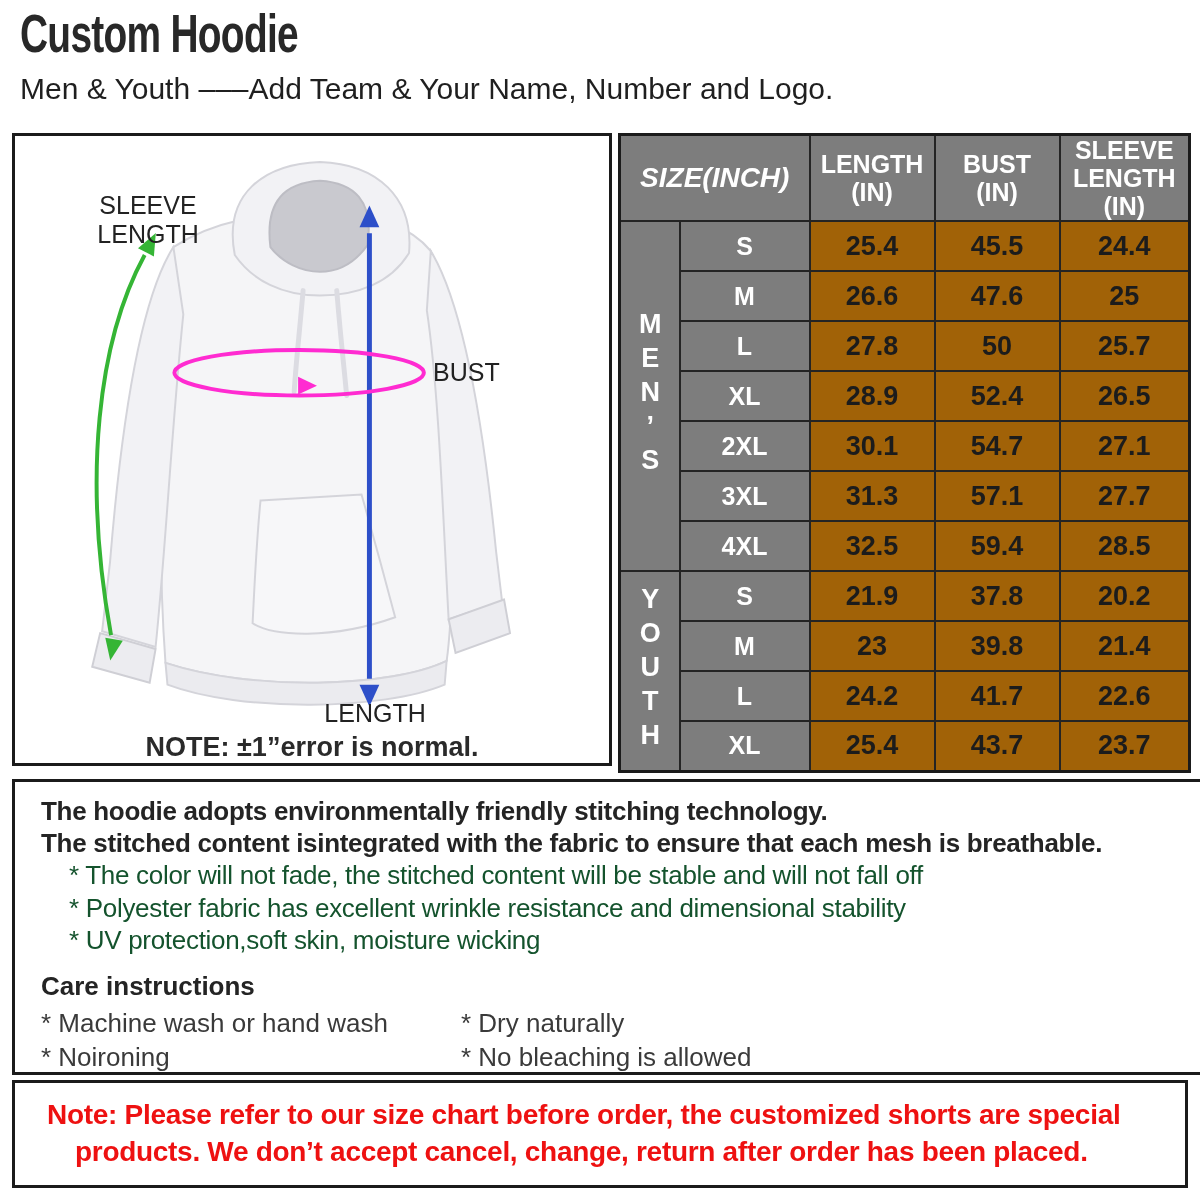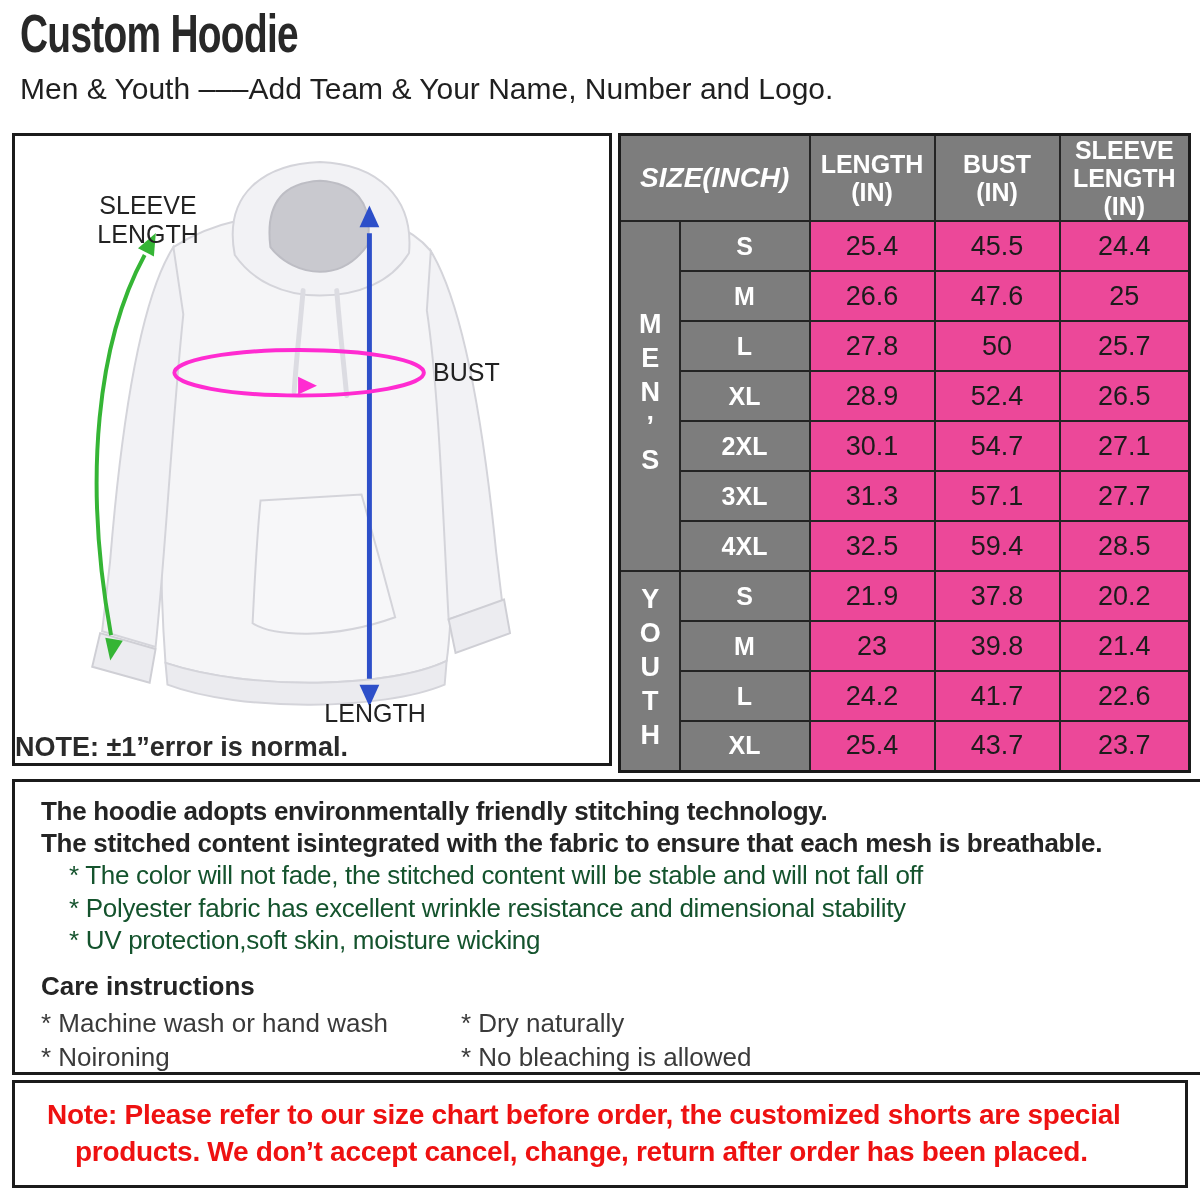--- a/index.html
+++ b/index.html
@@ -18,37 +18,37 @@
   
   .diagram-panel{
     position:absolute;left:12px;top:133px;width:600px;height:633px;
     border:3px solid #1b1b1b;box-sizing:border-box;background:#fff;
   }
   .diagram-panel svg{position:absolute;left:0;top:0;width:100%;height:100%;}
   .dlabel{position:absolute;font-size:25px;color:#222;line-height:1.15;}
   .dlabel.sleeve{left:48px;top:55px;width:170px;text-align:center;white-space:pre-line;}
   .dlabel.bust{left:418px;top:222px;}
   .dlabel.length{left:280px;top:563px;width:160px;text-align:center;}
-  .dlabel.note{left:0;right:0;top:596px;font-size:27px;font-weight:600;color:#2a2a2a;}
+  .dlabel.note{left:0;right:0;top:596px;text-align:center;font-size:27px;font-weight:600;color:#2a2a2a;}
 
   
   table.size-table{
     position:absolute;left:618px;top:133px;width:570px;
     border-collapse:collapse;table-layout:fixed;
     border:3px solid #1b1b1b;
   }
   table.size-table th,table.size-table td{
     border:2px solid #242424;padding:0;text-align:center;vertical-align:middle;
   }
   .g{background:#7d7d7d;color:#fff;font-weight:bold;}
   thead th{height:82px;font-size:25px;line-height:1.12;white-space:pre-line;}
   thead th.size-hdr{font-size:28px;font-style:italic;}
   tbody tr{height:50px;}
   th.size-cell{font-size:25px;}
-  td.val{background:#ec4899;color:#1c1c1c;font-weight:normal;font-size:27px;}
+  td.val{background:#a16207;color:#1c1c1c;font-weight:bold;font-size:27px;}
   .vlabel{
     display:inline-block;writing-mode:vertical-lr;text-orientation:upright;
     font-size:27px;font-weight:bold;color:#fff;letter-spacing:4px;line-height:1;
   }
 
   
   .desc-box{
     position:absolute;left:12px;top:779px;width:1196px;height:296px;
     border:3px solid #1b1b1b;box-sizing:border-box;padding:13px 0 0 26px;
   }

